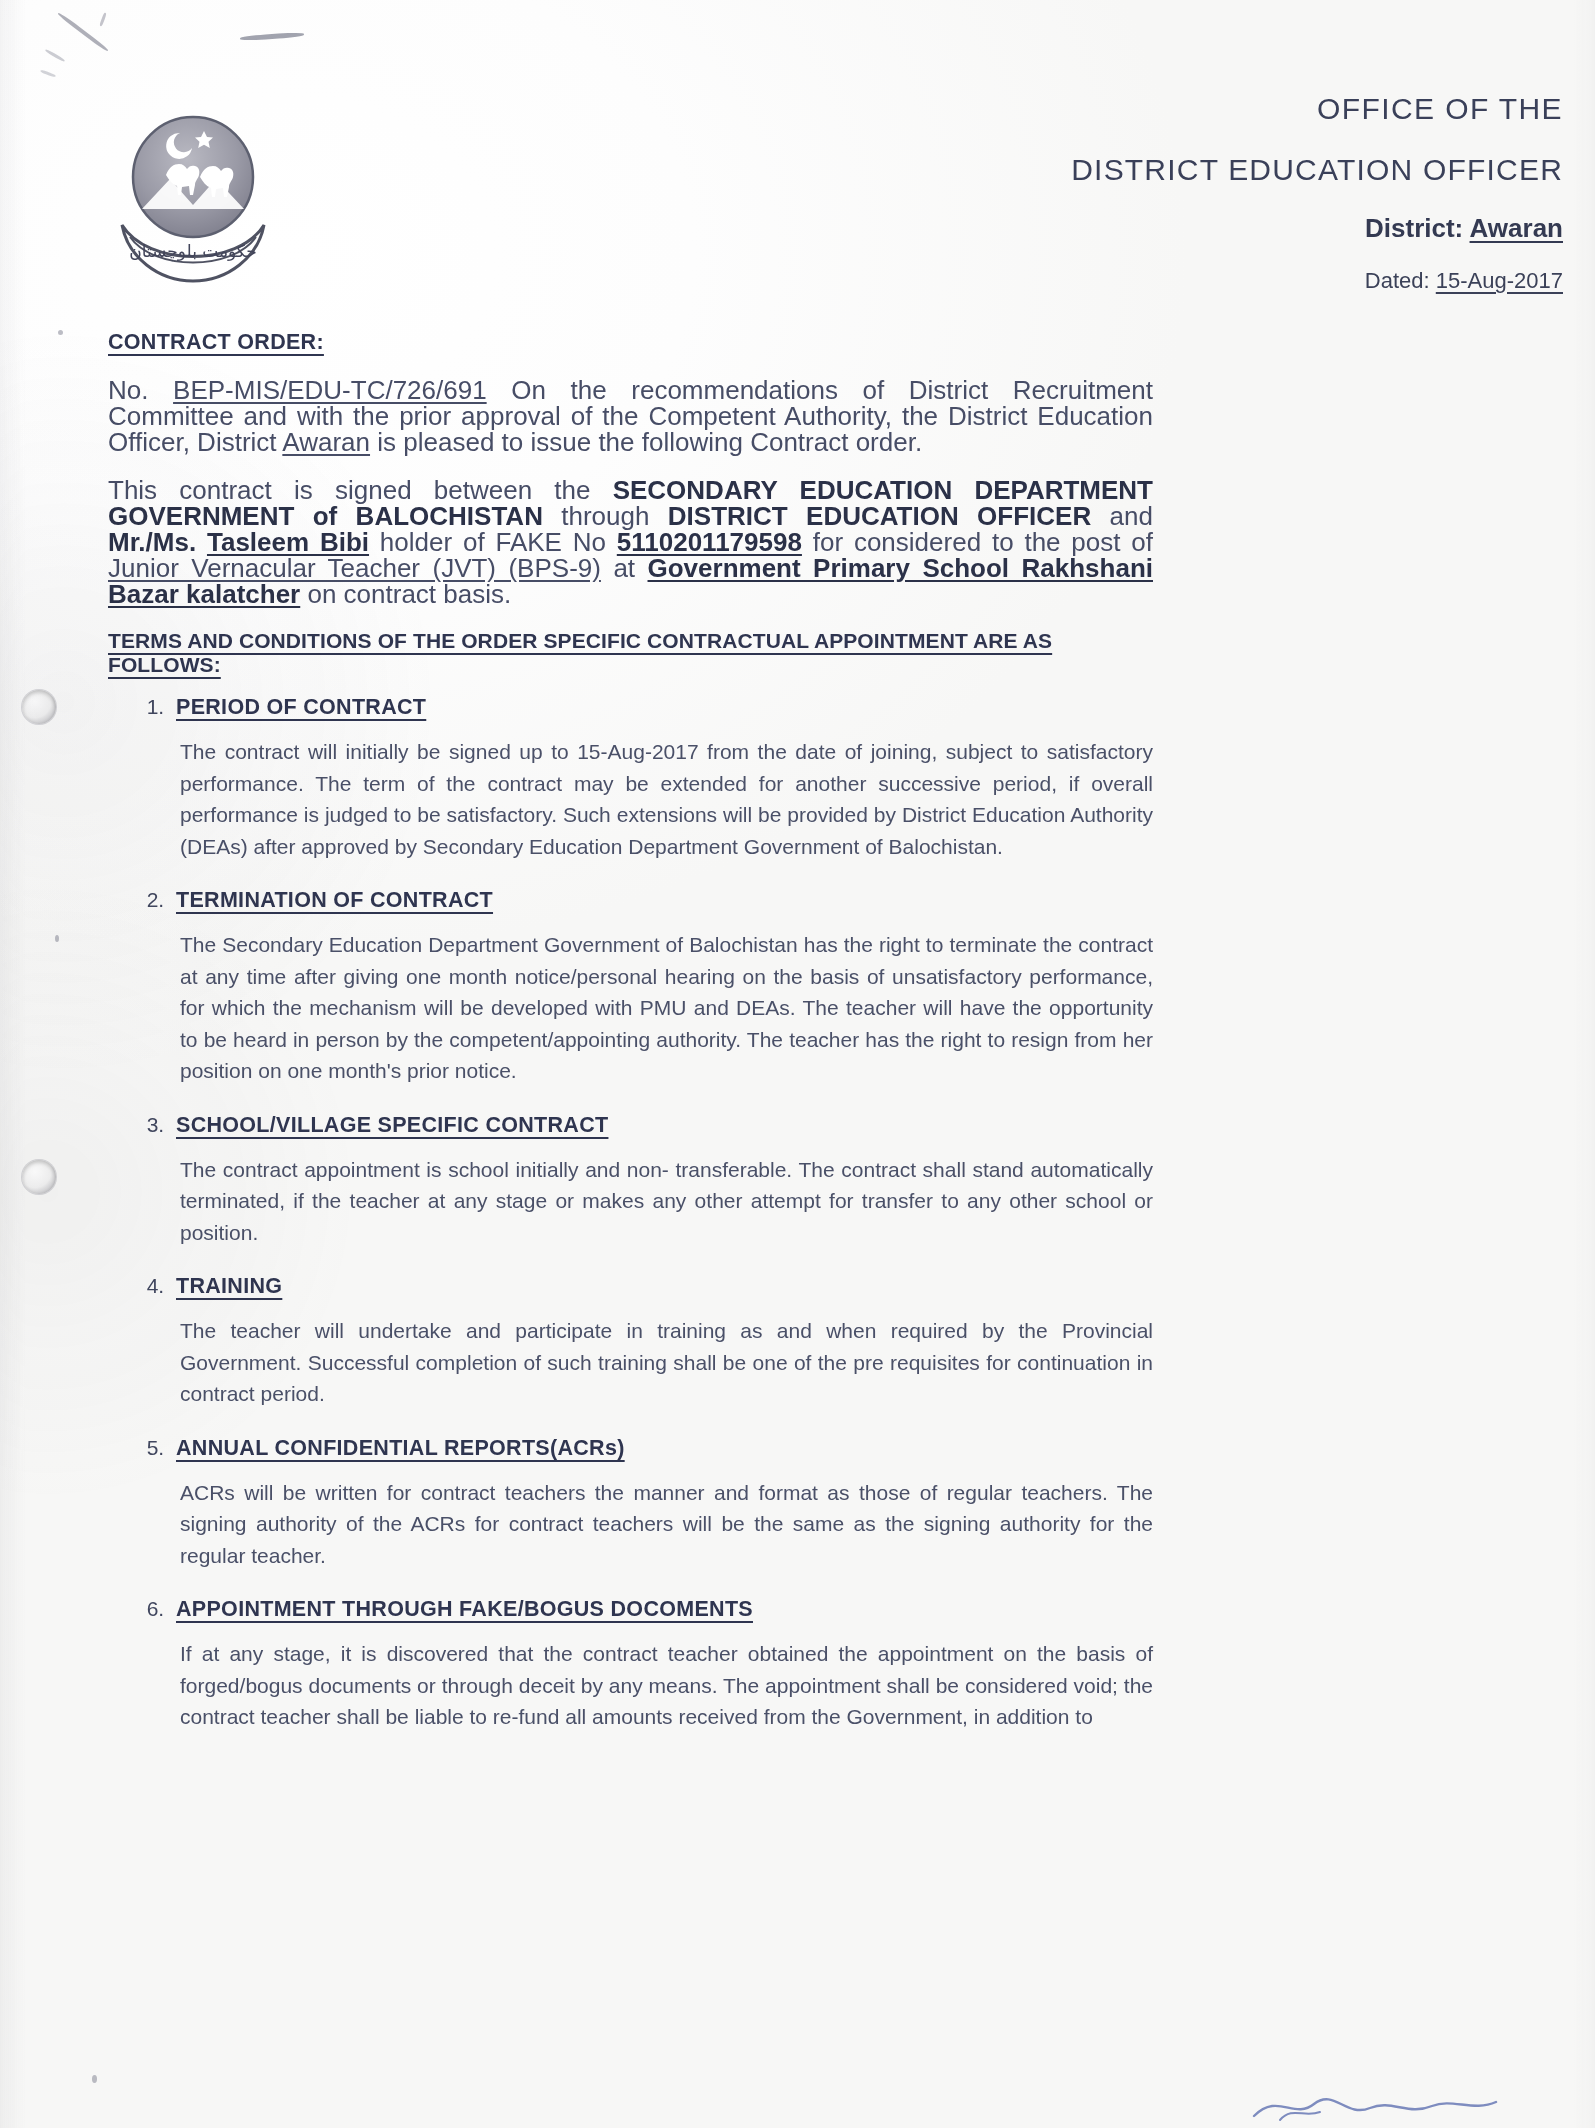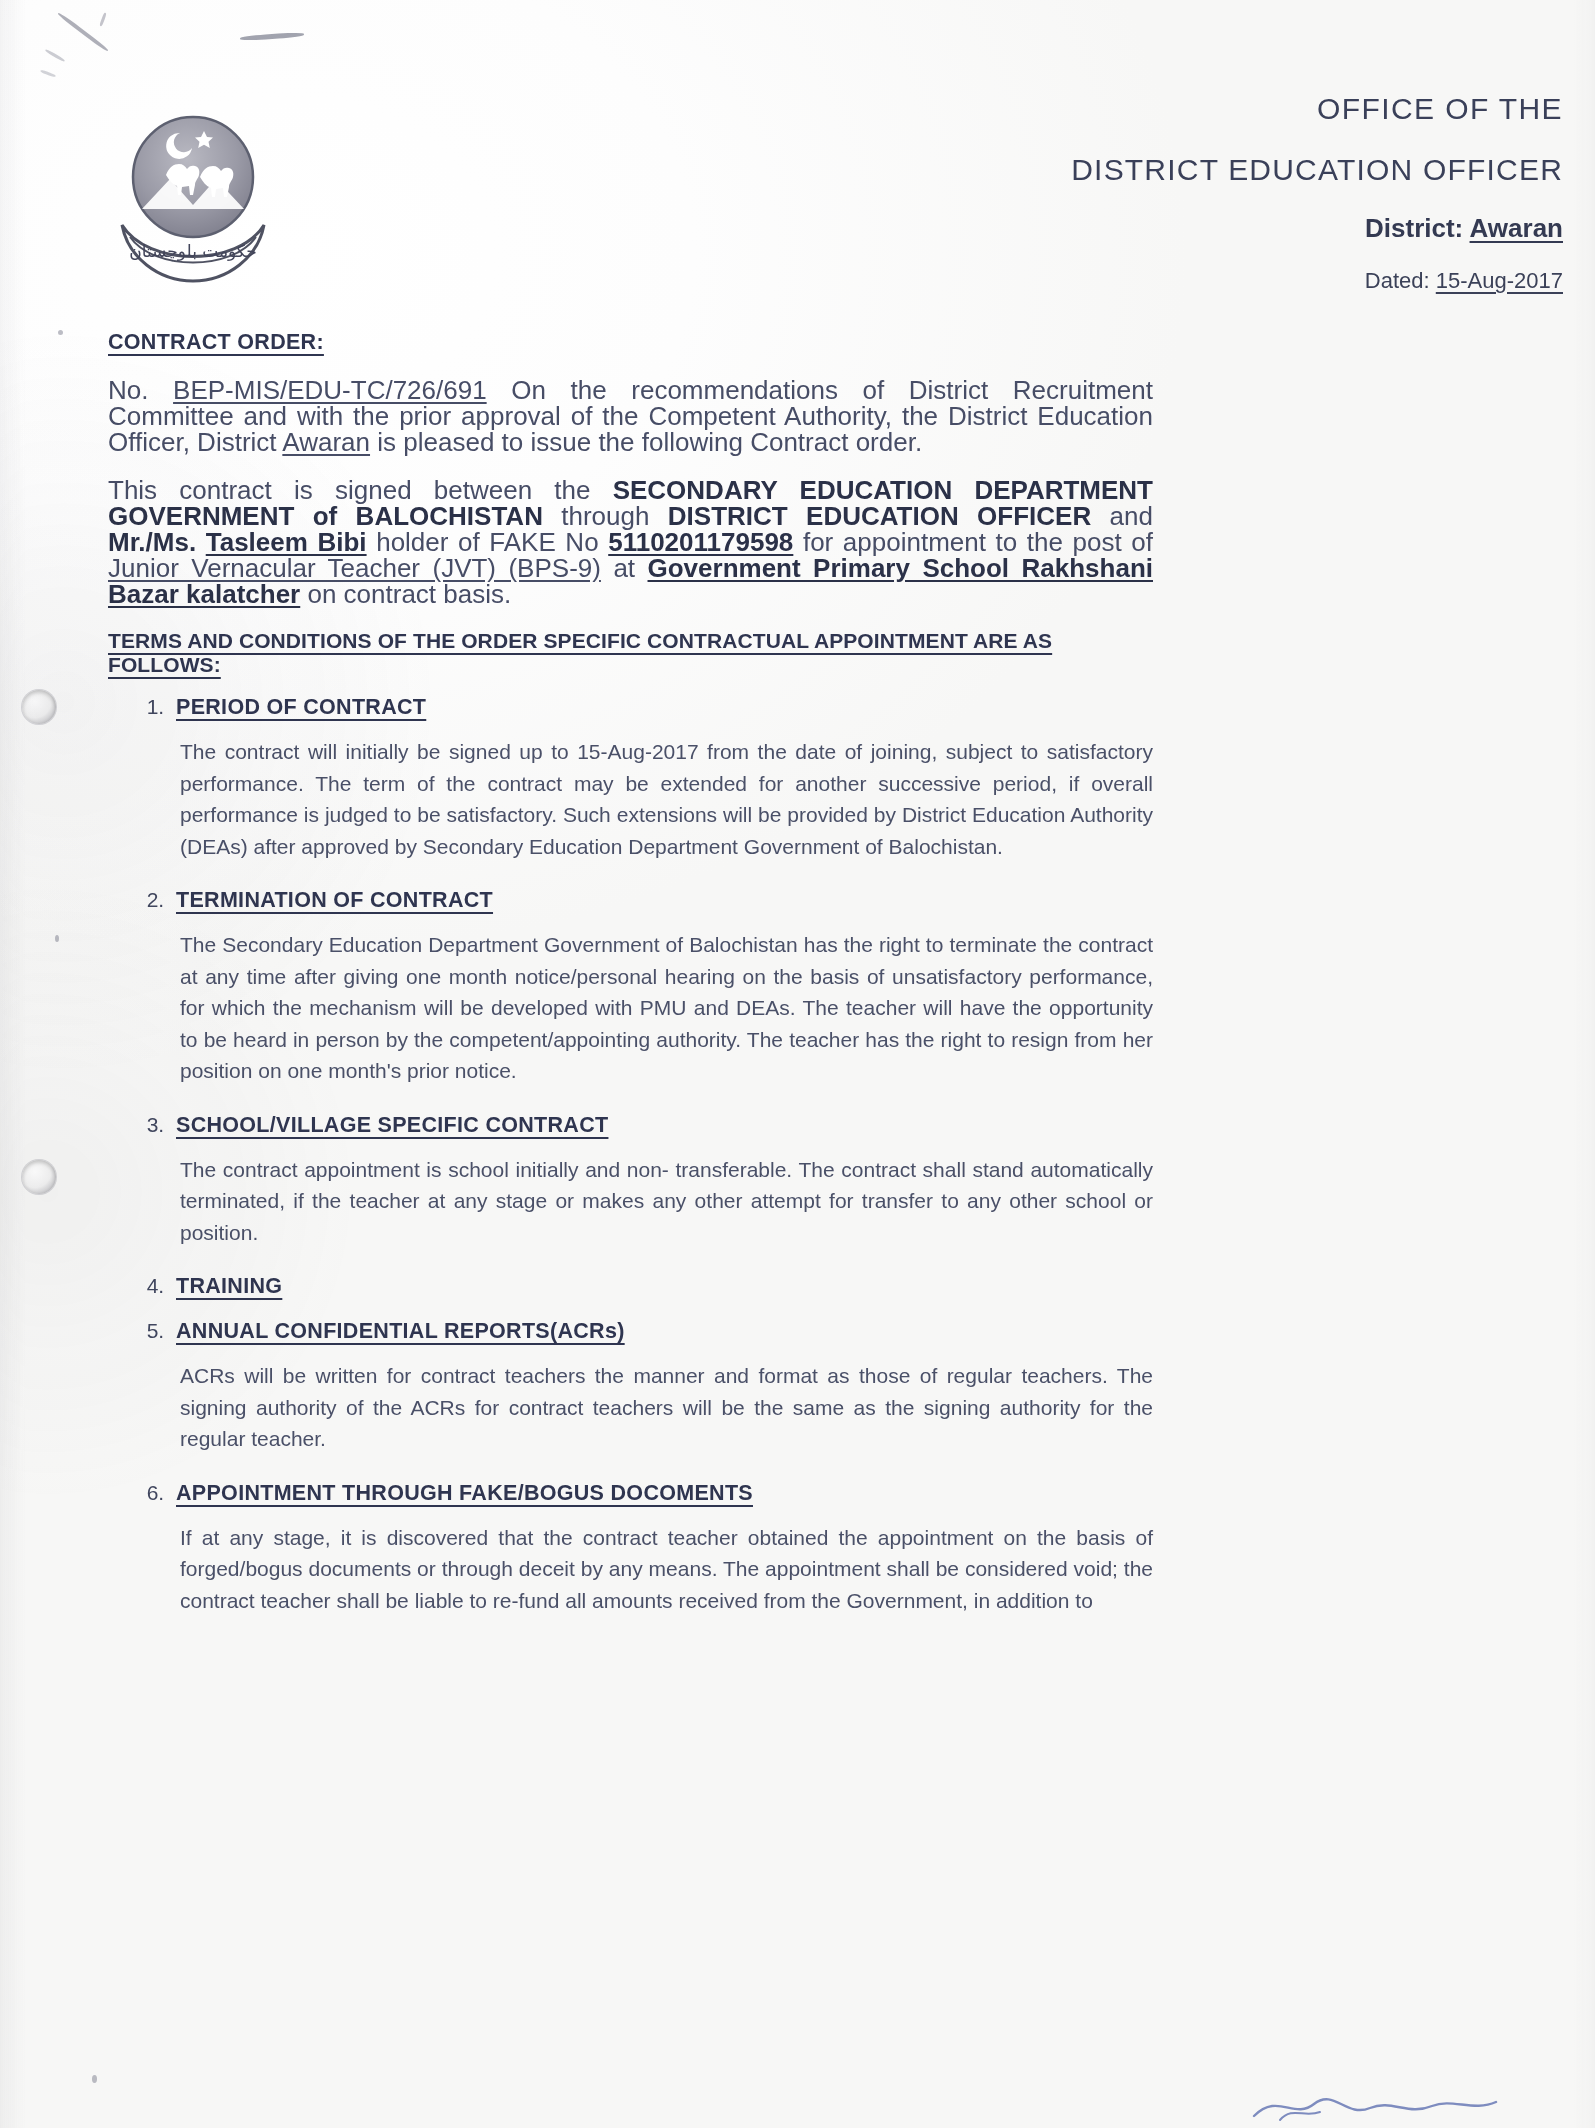--- a/index.html
+++ b/index.html
@@ -273,21 +273,21 @@
     <p class="para">
       <span>This contract is signed between the</span>
       <b>SECONDARY EDUCATION DEPARTMENT GOVERNMENT of BALOCHISTAN</b>
       <span>through</span>
       <b>DISTRICT EDUCATION OFFICER</b>
       <span>and</span>
       <b>Mr./Ms.</b>
       <b class="u">Tasleem Bibi</b>
       <span>holder of FAKE No</span>
       <b class="u">5110201179598</b>
-      <span>for appointment to the post of</span>
+      <span>for considered to the post of</span>
       <span class="u">Junior Vernacular Teacher (JVT) (BPS-9)</span>
       <span>at</span>
       <b class="u">Government Primary School Rakhshani Bazar kalatcher</b>
       <span>on contract basis.</span>
     </p>
 
     <div class="terms-head">TERMS AND CONDITIONS OF THE ORDER SPECIFIC CONTRACTUAL APPOINTMENT ARE AS FOLLOWS:</div>
 
     <ol class="terms">
       <li>
@@ -297,20 +297,21 @@
       <li>
         <span class="item-head">TERMINATION OF CONTRACT</span>
         <div class="item-body">The Secondary Education Department Government of Balochistan has the right to terminate the contract at any time after giving one month notice/personal hearing on the basis of unsatisfactory performance, for which the mechanism will be developed with PMU and DEAs.  The teacher will have the opportunity to be heard in person by the competent/appointing authority. The teacher has the right to resign from her position on one month's prior notice.</div>
       </li>
       <li>
         <span class="item-head">SCHOOL/VILLAGE SPECIFIC CONTRACT</span>
         <div class="item-body">The contract appointment is school initially and non- transferable. The contract shall stand automatically terminated, if the teacher at any stage or makes any other attempt for transfer to any other school or position.</div>
       </li>
       <li>
         <span class="item-head">TRAINING</span>
+        <div class="item-body">The teacher will undertake and participate in training as and when required by the Provincial Government. Successful completion of such training shall be one of the pre requisites for continuation in contract period.</div>
       </li>
       <li>
         <span class="item-head">ANNUAL CONFIDENTIAL REPORTS(ACRs)</span>
         <div class="item-body">ACRs will be written for contract teachers the manner and format as those of regular teachers. The signing authority of the ACRs for contract teachers will be the same as the signing authority for the regular teacher.</div>
       </li>
       <li>
         <span class="item-head">APPOINTMENT THROUGH FAKE/BOGUS DOCOMENTS</span>
         <div class="item-body">If at any stage, it is discovered that the contract teacher obtained the appointment on the basis of forged/bogus documents or through deceit by any means. The appointment shall be considered void; the contract teacher shall be liable to re-fund all amounts received from the Government, in addition to</div>
       </li>
     </ol>

